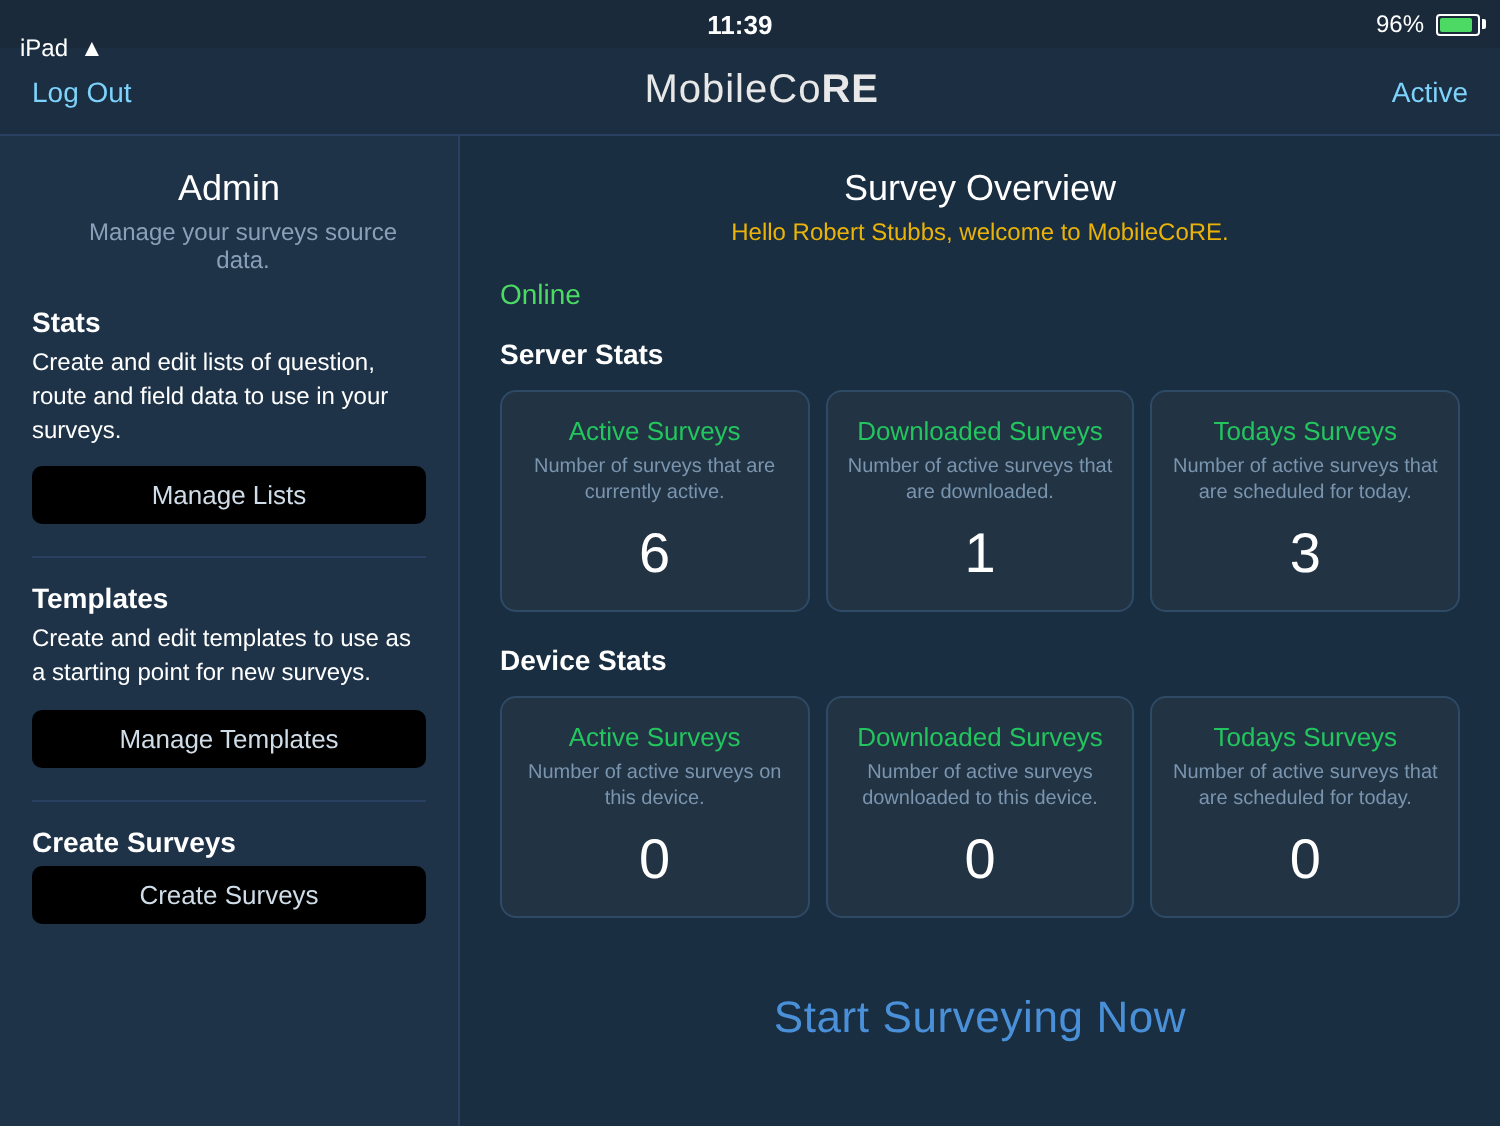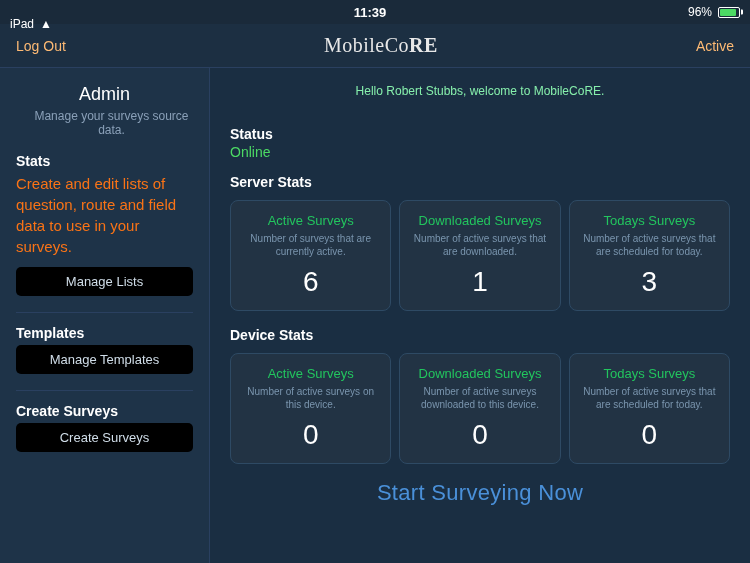--- a/index.html
+++ b/index.html
@@ -62,38 +62,37 @@
       align-items: center;
       justify-content: space-between;
       padding: 0 16px;
       border-bottom: 1px solid #2a4060;
     }
     .top-nav-title {
       font-size: 20px;
       font-weight: 300;
       letter-spacing: 0.5px;
       color: #e8e8e8;
-      font-family: Liberation Serif, serif;
     }
     .top-nav-title span { font-weight: 700; }
     .nav-btn {
       font-size: 14px;
-      color: #fdba74;
+      color: #7dd3fc;
       cursor: pointer;
     }
 
     
     .main-content {
       display: flex;
       height: calc(563px - 24px - 44px);
     }
 
     
     .left-panel {
-      width: 210px;
+      width: 230px;
       background: #1e3348;
       border-right: 1px solid #2a4060;
       padding: 16px;
       flex-shrink: 0;
     }
     .panel-title {
       font-size: 18px;
       font-weight: 500;
       text-align: center;
       margin-bottom: 4px;
@@ -109,22 +108,22 @@
     .section-block {
       margin-bottom: 16px;
     }
     .section-title {
       font-size: 14px;
       font-weight: 600;
       color: #ffffff;
       margin-bottom: 4px;
     }
     .section-desc {
-      font-size: 15px;
-      color: #f97316;
+      font-size: 12px;
+      color: #ffffff;
       line-height: 1.4;
       margin-bottom: 10px;
     }
     .action-btn {
       display: block;
       width: 100%;
       padding: 7px 0;
       background: #000000;
       border: none;
       border-radius: 5px;
@@ -149,23 +148,23 @@
       overflow-y: auto;
     }
     .overview-title {
       font-size: 18px;
       font-weight: 500;
       text-align: center;
       margin-bottom: 4px;
     }
     .overview-subtitle {
       font-size: 12px;
-      color: #86efac;
-      text-align: center;
-      margin-bottom: 28px;
+      color: #eab308;
+      text-align: center;
+      margin-bottom: 16px;
     }
 
     .status-section { margin-bottom: 14px; }
     .status-label {
       font-size: 14px;
       font-weight: 600;
       color: #ffffff;
       margin-bottom: 2px;
     }
     .status-value {
@@ -209,21 +208,21 @@
     }
     .stat-card-value {
       font-size: 28px;
       font-weight: 200;
       color: #ffffff;
     }
 
     .start-btn-container {
       display: flex;
       justify-content: center;
-      margin-top: 16px;
+      margin-top: 37px;
     }
     .start-btn {
       background: transparent;
       border: none;
       color: #4a90d9;
       font-size: 22px;
       font-weight: 300;
       cursor: pointer;
       letter-spacing: 0.3px;
     }
@@ -262,36 +261,37 @@
     <div class="section-block">
       <div class="section-title">Stats</div>
       <div class="section-desc">Create and edit lists of question, route and field data to use in your surveys.</div>
       <button class="action-btn">Manage Lists</button>
     </div>
 
     <div class="divider"></div>
 
     <div class="section-block">
       <div class="section-title">Templates</div>
+      <div class="section-desc">Create and edit templates to use as a starting point for new surveys.</div>
       <button class="action-btn">Manage Templates</button>
     </div>
 
     <div class="divider"></div>
 
     <div class="section-block">
       <div class="section-title">Create Surveys</div>
       <button class="action-btn">Create Surveys</button>
     </div>
   </div>
 
   <div class="right-panel">
+    <div class="overview-title">Survey Overview</div>
     <div class="overview-subtitle">Hello Robert Stubbs, welcome to MobileCoRE.</div>
 
     <div class="status-section">
-      <div class="status-label">Status</div>
       <div class="status-value">Online</div>
     </div>
 
     <div class="stats-section">
       <div class="stats-section-title">Server Stats</div>
       <div class="stats-grid">
         <div class="stat-card">
           <div class="stat-card-title">Active Surveys</div>
           <div class="stat-card-desc">Number of surveys that are currently active.</div>
           <div class="stat-card-value">6</div>

